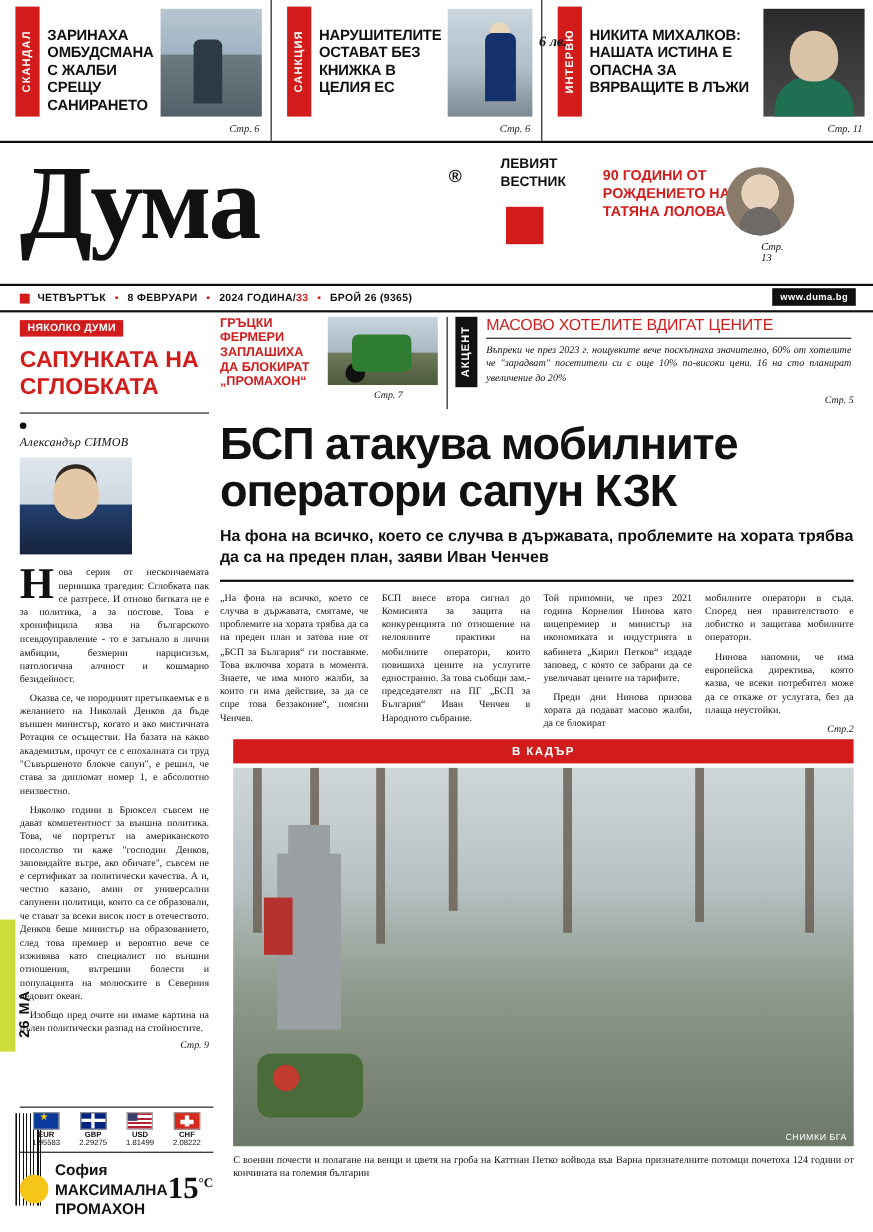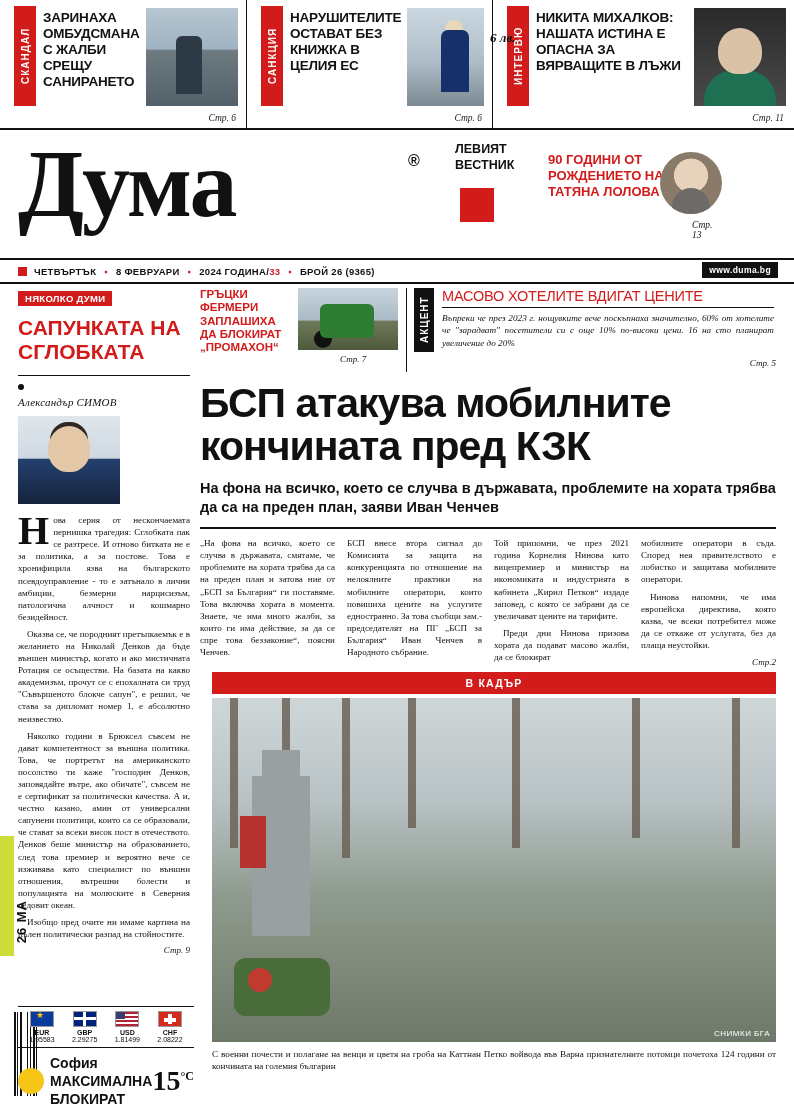--- a/index.html
+++ b/index.html
@@ -31,21 +31,21 @@
   .t3{width:302px;}
   .tz-tag{
     width:22px;background:#d21b1b;color:#fff;
     writing-mode:vertical-rl;transform:rotate(180deg);
     font-family:"Liberation Sans", sans-serif;
     font-weight:bold;font-size:10px;letter-spacing:1px;
     display:flex;align-items:center;justify-content:center;
     margin:6px 0 22px 14px;
   }
   .tz-text{
-    flex:1;padding:10px 6px 0 7px;
+    flex:1;padding:24px 6px 0 7px;
     font-family:"Liberation Sans", sans-serif;
     font-weight:bold;font-size:13.5px;line-height:1.18;
     color:#111;text-transform:uppercase;
     letter-spacing:-.2px;
   }
   .tz-img{
     width:96px;margin:8px 8px 22px 0;
     background:#b9c3cb;position:relative;overflow:hidden;
   }
   .t3 .tz-img{width:92px;border-radius:0;}
@@ -381,21 +381,21 @@
       <div class="fx-code">CHF</div>
       <div class="fx-val">2.08222</div>
     </div>
   </div>
 
   <div class="weather">
     <div class="sun"></div>
     <div class="w-txt">
       <div>София</div>
       <div>МАКСИМАЛНА</div>
-      <div>БЛОКИРАТ</div>
+      <div>ПРОМАХОН</div>
     </div>
     <div class="w-temp"><span>15</span><sup>°C</sup></div>
   </div>
 
   <div class="mid-row">
     <div class="mid-greek">
       <div class="mg-text">ГРЪЦКИ ФЕРМЕРИ ЗАПЛАШИХА ДА БЛОКИРАТ „ПРОМАХОН“</div>
       <div class="mg-img"></div>
       <div class="mg-page">Стр. 7</div>
     </div>
@@ -403,21 +403,21 @@
     <div class="mid-accent">
       <div class="acc-tag">АКЦЕНТ</div>
       <div class="acc-head">МАСОВО ХОТЕЛИТЕ ВДИГАТ ЦЕНИТЕ</div>
       <div class="acc-rule"></div>
       <div class="acc-body">Въпреки че през 2023 г. нощувките вече поскъпнаха значително, 60% от хотелите че "зарадват" посетители си с още 10% по-високи цени. 16 на сто планират увеличение до 20%</div>
       <div class="acc-page">Стр. 5</div>
     </div>
   </div>
 
   <div class="main">
-    <div class="main-head">БСП атакува мобилните кончината пред КЗК</div>
+    <div class="main-head">БСП атакува мобилните оператори сапун КЗК</div>
     <div class="main-sub">На фона на всичко, което се случва в държавата,  проблемите на хората трябва да са на преден план, заяви Иван Ченчев</div>
     <div class="main-rule"></div>
     <div class="cols">
       <div class="col">
         <p class="first">„На фона на всичко, което се случва в държавата, смятаме, че проблемите на хората трябва да са на преден план и затова ние от „БСП за България“ ги поставяме. Това включва хората в момента. Знаете, че има много жалби, за които ги има действие, за да се спре това беззаконие“, поясни Ченчев.</p>
       </div>
       <div class="col">
         <p class="first">БСП внесе втора сигнал до Комисията за защита на конкуренцията по отношение на нелоялните практики на мобилните оператори, които повишиха цените на услугите едностранно. За това съобщи зам.-председателят на ПГ „БСП за България“ Иван Ченчев в Народното събрание.</p>
       </div>
       <div class="col">

